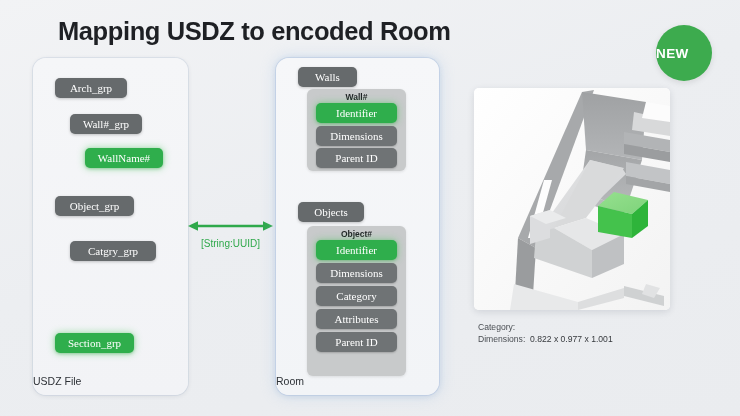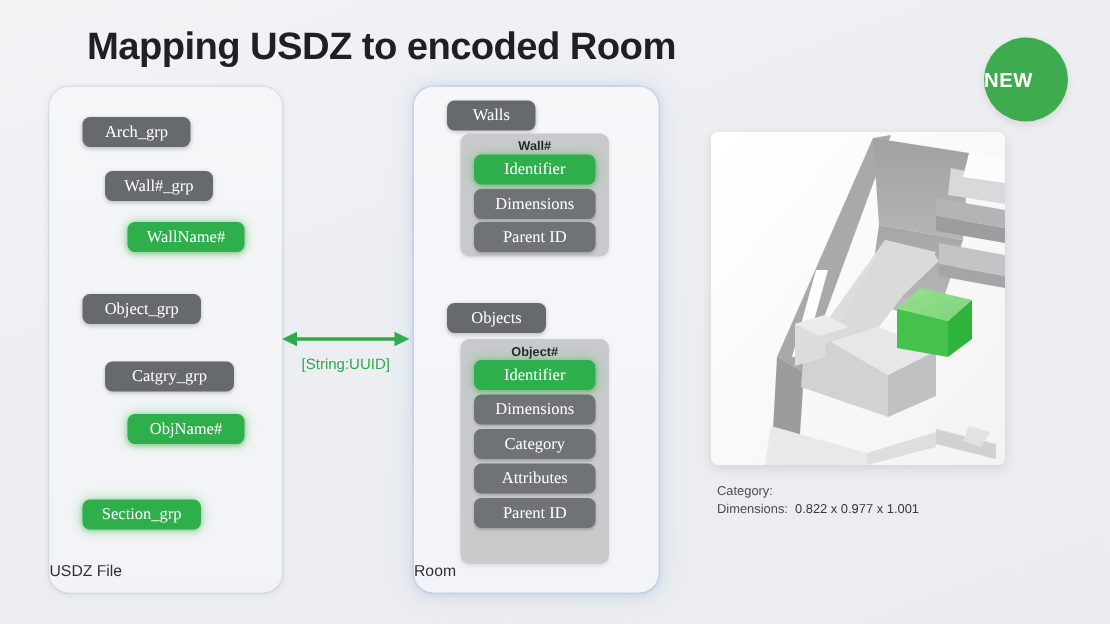--- a/index.html
+++ b/index.html
@@ -166,21 +166,20 @@
 <div id="new-badge">
   <span>NEW</span>
 </div>
 
 <div class="panel" id="panel-usdz">
   <div class="chip grey" style="left:22px;  top:20px;  width:72px;">Arch_grp</div>
   <div class="chip grey" style="left:37px;  top:56px;  width:72px;">Wall#_grp</div>
   <div class="chip green" style="left:52px;  top:90px;  width:78px;">WallName#</div>
   <div class="chip grey" style="left:22px;  top:138px; width:79px;">Object_grp</div>
   <div class="chip grey" style="left:37px;  top:183px; width:86px;">Catgry_grp</div>
-  <div class="chip green" style="left:52px;  top:218px; width:78px;">ObjName#</div>
   <div class="chip green" style="left:22px;  top:275px; width:79px;">Section_grp</div>
   <div class="panel-caption">USDZ File</div>
 </div>
 
 <div id="mapping-arrow">
   <svg viewBox="0 0 85 14" width="85" height="14" aria-hidden="true">
     <line x1="9" y1="7" x2="76" y2="7" stroke="#2fa94b" stroke-width="2.4"></line>
     <polygon points="0,7 10,2.2 10,11.8" fill="#2fa94b"></polygon>
     <polygon points="85,7 75,2.2 75,11.8" fill="#2fa94b"></polygon>
   </svg>

